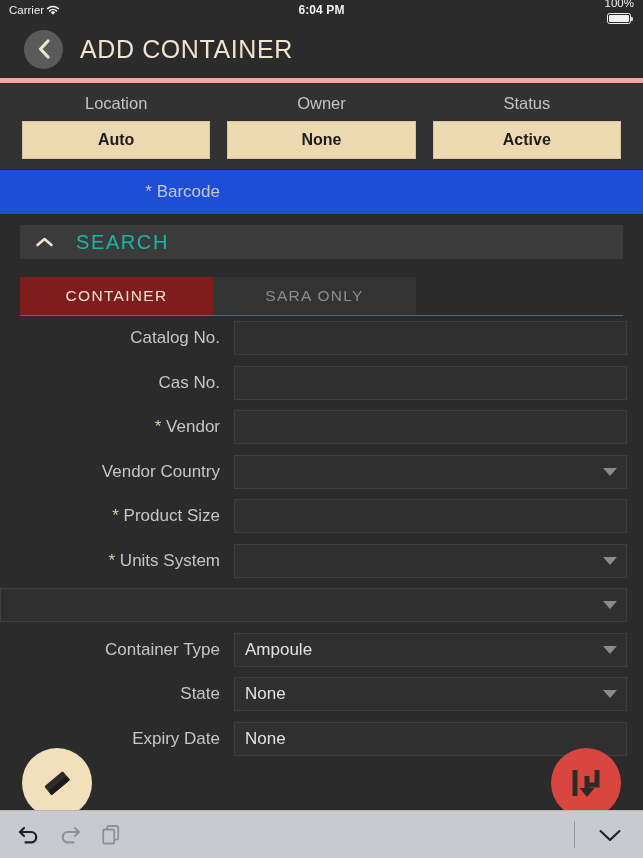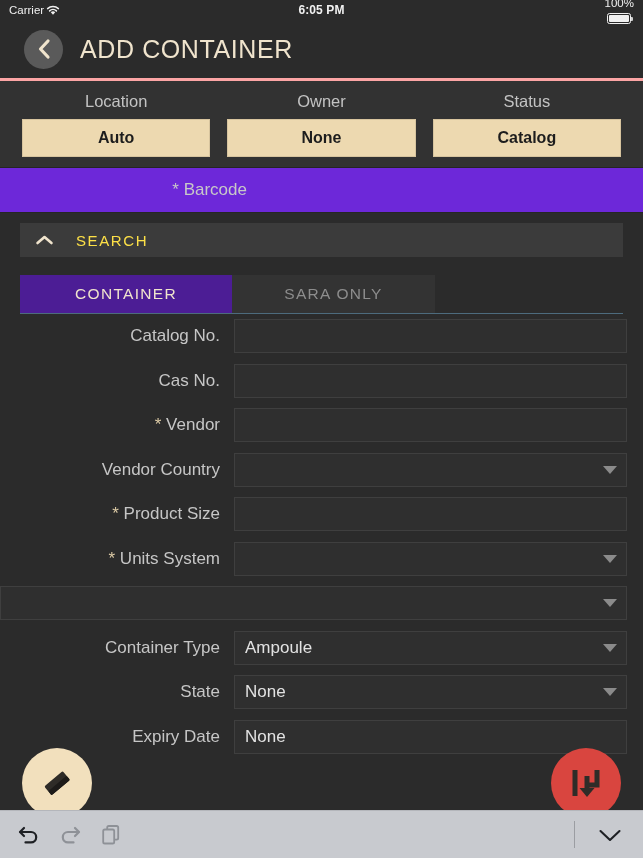--- a/index.html
+++ b/index.html
@@ -91,21 +91,21 @@
   .page-title {
     margin-left: 17px;
     font-size: 25px;
     color: #f0e4cd;
     letter-spacing: .6px;
   }
 
   
   .top-panel {
     background: #323232;
-    border-top: 3px solid #fca5a5;
+    border-top: 5px solid #fca5a5;
     border-bottom: 1px solid #252525;
     padding: 6px 0 10px 0;
   }
   .sel-row {
     display: flex;
     padding: 0 22px;
     gap: 17px;
   }
   .sel-col { flex: 1; min-width: 0; }
   .sel-head {
@@ -123,24 +123,23 @@
     padding: 9px 0;
     border: 1px solid #d7c49e;
     box-sizing: border-box;
     cursor: pointer;
   }
 
   
   .barcode-row {
     display: flex;
     align-items: stretch;
-    background: #6d28d9;
+    background: #1d4ed8;
     height: 44px;
     border-bottom: 1px solid #262626;
-    padding-left: 27px;
   }
   .barcode-label {
     width: 220px;
     flex: none;
     text-align: right;
     padding-right: 12px;
     font-size: 17px;
     color: #c8c8c8;
     display: flex;
     align-items: center;
@@ -165,44 +164,44 @@
   .search-hdr {
     background: #3b3b3b;
     height: 34px;
     display: flex;
     align-items: center;
     padding-left: 15px;
     gap: 22px;
     cursor: pointer;
   }
   .search-hdr .lbl {
-    font-size: 15px;
+    font-size: 20px;
     letter-spacing: 1.6px;
-    color: #fde047;
+    color: #14b8a6;
   }
 
   
   .tabs {
     display: flex;
     padding: 18px 0 0 20px;
     background: #2b2b2b;
   }
   .tab {
     height: 38px;
     display: flex;
     align-items: center;
     justify-content: center;
     font-size: 15.5px;
     letter-spacing: 1.3px;
     cursor: pointer;
     box-sizing: border-box;
   }
   .tab.active {
-    width: 212px;
-    background: #4c1d95;
+    width: 193px;
+    background: #7f1d1d;
     color: #f0e4cd;
   }
   .tab.inactive {
     width: 203px;
     background: #333333;
     color: #8d8d8d;
   }
   .tab-underline {
     height: 1px;
     background: #4d6b7d;
@@ -301,21 +300,21 @@
   <div class="sb-left">
     <span>Carrier</span>
     <span class="wifi-icon">
       <svg width="14" height="11" viewBox="0 0 14 11">
         <path d="M7 9.8 L9.2 7.2 A3.4 3.4 0 0 0 4.8 7.2 Z" fill="#f0f0f0"></path>
         <path d="M1.6 3.6 A8 8 0 0 1 12.4 3.6" stroke="#f0f0f0" stroke-width="1.5" fill="none" stroke-linecap="round"></path>
         <path d="M3.6 5.9 A5 5 0 0 1 10.4 5.9" stroke="#f0f0f0" stroke-width="1.5" fill="none" stroke-linecap="round"></path>
       </svg>
     </span>
   </div>
-  <div class="sb-center">6:05 PM</div>
+  <div class="sb-center">6:04 PM</div>
   <div class="sb-right">
     <span>100%</span>
     <span class="battery">
         <i></i>
       </span>
   </div>
 </div>
 
 <div class="titlebar">
   <div class="back-btn">
@@ -331,21 +330,21 @@
     <div class="sel-col">
       <div class="sel-head">Location</div>
       <div class="sel-btn">Auto</div>
     </div>
     <div class="sel-col">
       <div class="sel-head">Owner</div>
       <div class="sel-btn">None</div>
     </div>
     <div class="sel-col">
       <div class="sel-head">Status</div>
-      <div class="sel-btn">Catalog</div>
+      <div class="sel-btn">Active</div>
     </div>
   </div>
 </div>
 
 <div class="barcode-row">
   <div class="barcode-label">* Barcode</div>
 </div>
 
 <div class="search-wrap">
   <div class="search-hdr">

